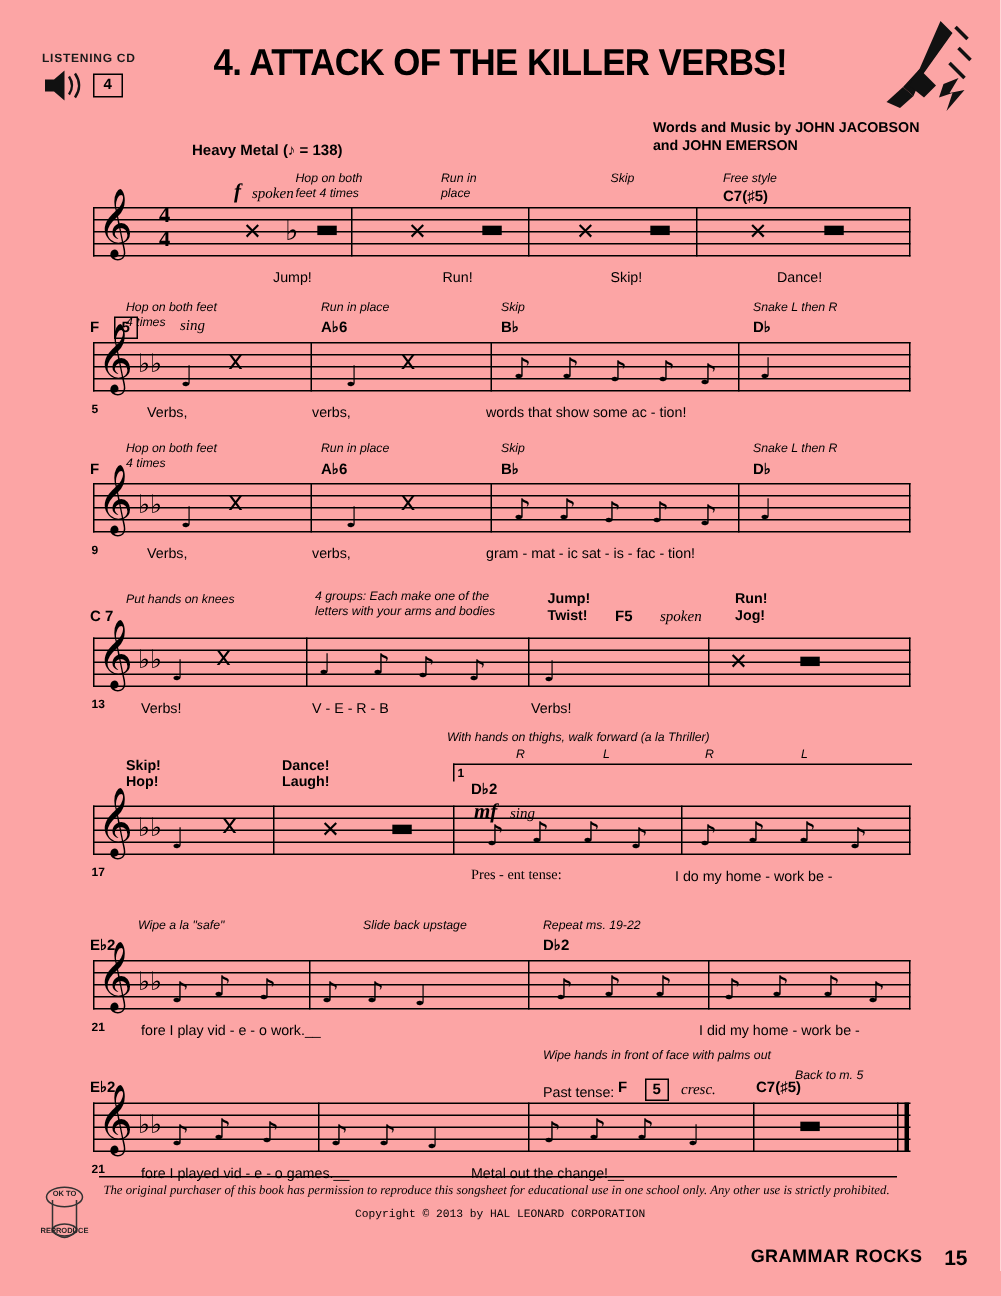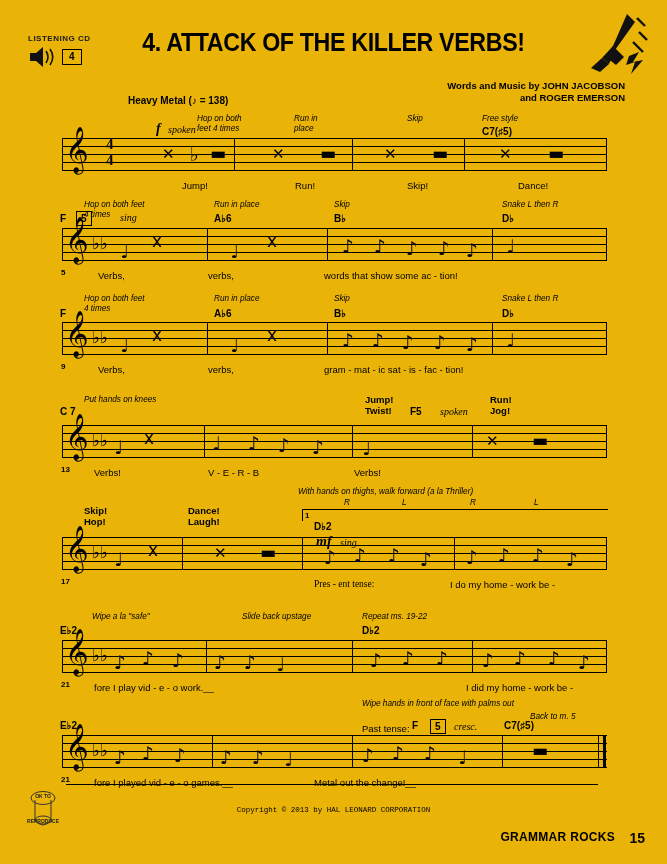--- a/index.html
+++ b/index.html
@@ -13,21 +13,21 @@
     position: relative;
     font-family: "Liberation Serif", serif;
     color: #000;
     overflow: hidden;
   }
 
   
   #page {
     position: absolute;
     inset: 0;
-    background: #eab308;
+    background: #fca5a5;
   }
 
   
   .listening-cd {
     position: absolute;
     left: 28px;
     top: 34px;
     width: 92px;
   }
   .listening-cd .lbl {
@@ -73,23 +73,22 @@
   .guitar-art {
     position: absolute;
     right: 18px;
     top: 12px;
     width: 80px;
     height: 66px;
   }
 
   .credits {
     position: absolute;
-    right: 42px;
+    right: 54px;
     top: 80px;
-    text-align: right;
     font-family: "Liberation Sans", sans-serif;
     font-size: 9.5px;
     font-weight: bold;
     line-height: 12px;
   }
 
   .tempo {
     position: absolute;
     left: 128px;
     top: 95px;
@@ -345,21 +344,21 @@
         <path d="M70 20 L78 28"></path>
       </g>
       <g fill="#111">
         <path d="M60 44 L70 40 L64 50 L74 48 L62 62 L66 50 L57 53 Z"></path>
       </g>
     </svg>
   </div>
 
   <div class="credits">
     <div>Words and Music by JOHN JACOBSON</div>
-    <div>and ROGER EMERSON</div>
+    <div>and JOHN EMERSON</div>
   </div>
 
   <div class="tempo">Heavy Metal (♪ = 138)</div>
 
   <div class="system" style="top:138px;">
     <div class="cue" style="left:135px; top:-24px;">Hop on both
 feet 4 times</div>
     <div class="cue" style="left:232px; top:-24px;">Run in
 place</div>
     <div class="cue" style="left:345px; top:-24px;">Skip</div>
@@ -488,20 +487,22 @@
     </div>
 
     <div class="measnum" style="left:-1px; top:40px;">9</div>
     <div class="lyric" style="left:36px; top:42px;">Verbs,</div>
     <div class="lyric" style="left:146px; top:42px;">verbs,</div>
     <div class="lyric" style="left:262px; top:42px;">gram - mat - ic sat - is - fac - tion!</div>
   </div>
 
   <div class="system" style="top:425px;">
     <div class="cue" style="left:22px; top:-30px;">Put hands on knees</div>
+    <div class="cue" style="left:148px; top:-32px;">4 groups: Each make one of the
+letters with your arms and bodies</div>
 
     <div class="chord" style="left:-2px; top:-19px;">C 7</div>
     <div class="chord" style="left:348px; top:-19px;">F5</div>
     <div class="expr" style="left:378px; top:-19px;">spoken</div>
 
     <div class="shout" style="left:303px; top:-31px;">Jump!</div>
     <div class="shout" style="left:303px; top:-20px;">Twist!</div>
     <div class="shout" style="left:428px; top:-31px;">Run!</div>
     <div class="shout" style="left:428px; top:-20px;">Jog!</div>
 
@@ -668,20 +669,21 @@
       <div class="nt" style="left:396px; top:13px;">♩</div>
       <div class="rest" style="left:470px; top:5px;">▬</div>
     </div>
 
     <div class="measnum" style="left:-1px; top:40px;">21</div>
     <div class="lyric" style="left:32px; top:42px;">fore I played vid - e - o games.__</div>
     <div class="lyric" style="left:252px; top:42px;">Metal out the change!__</div>
   </div>
 
   <div class="hr-footer"></div>
+  <div class="permission">The original purchaser of this book has permission to reproduce this songsheet for educational use in one school only. Any other use is strictly prohibited.</div>
   <div class="copyright">
     <div>Copyright © 2013 by HAL LEONARD CORPORATION</div>
   </div>
 
   <div class="ok-stamp">
     <svg width="34" height="42" viewBox="0 0 34 42" style="position:absolute;left:0;top:0;">
       <ellipse cx="17" cy="8" rx="12" ry="6.5" fill="none" stroke="#333" stroke-width="1"></ellipse>
       <path d="M9 10 L9 30 Q17 40 25 30 L25 10" fill="none" stroke="#333" stroke-width="1"></path>
       <ellipse cx="17" cy="30" rx="8" ry="4" fill="none" stroke="#333" stroke-width="1"></ellipse>
     </svg>

